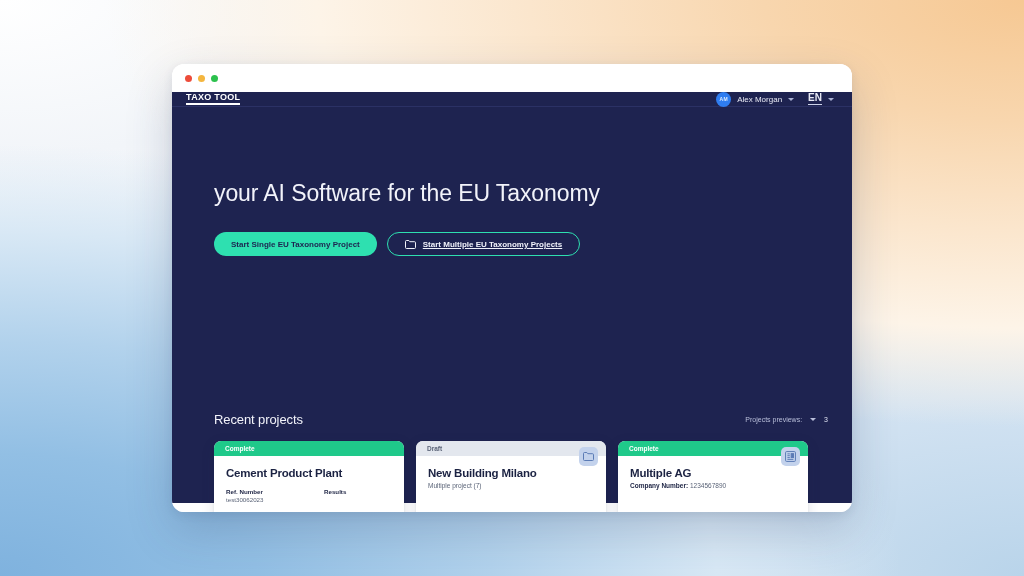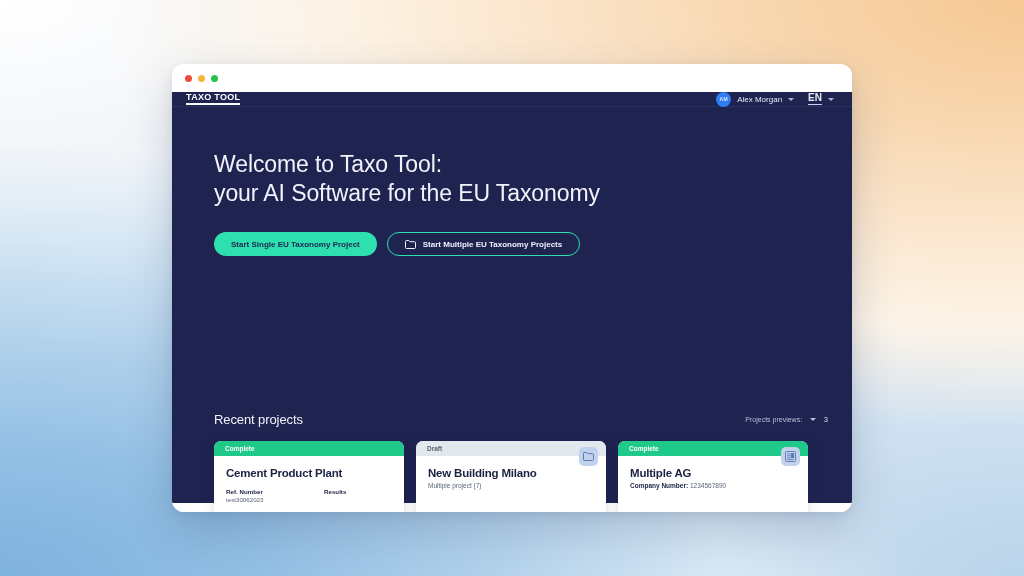--- a/index.html
+++ b/index.html
@@ -120,20 +120,21 @@
     padding: 0 17px;
     font-size: 8px;
     font-weight: bold;
     white-space: nowrap;
   }
   .btn.primary { background: #2ee0b0; color: #1e2350; }
   .btn.ghost {
     background: transparent;
     border: 1px solid #2ee0b0;
     color: #f0f2fa;
+    text-decoration: underline;
   }
   .btn svg { display: block; }
 
   
   .recent-band {
     background: #1e2350;
     padding: 0 24px 0 42px;
     height: 44px;
     display: flex;
     align-items: center;
@@ -228,21 +229,21 @@
         </div>
         <div class="lang">
           <span class="lang-code">EN</span>
           <span class="caret"></span>
         </div>
       </div>
     </div>
 
     <div class="hero">
       <h1>
-        <span>Welcome to Taxo Tool:</span><br>
+        <br>
         <span>your AI Software for the EU Taxonomy</span>
       </h1>
 
       <div class="cta-row">
         <div class="btn primary">
           <span>Start Single EU Taxonomy Project</span>
         </div>
         <div class="btn ghost">
           <span>
             <svg width="11" height="9" viewBox="0 0 11 9" fill="none" stroke="#f0f2fa" stroke-width="1">

